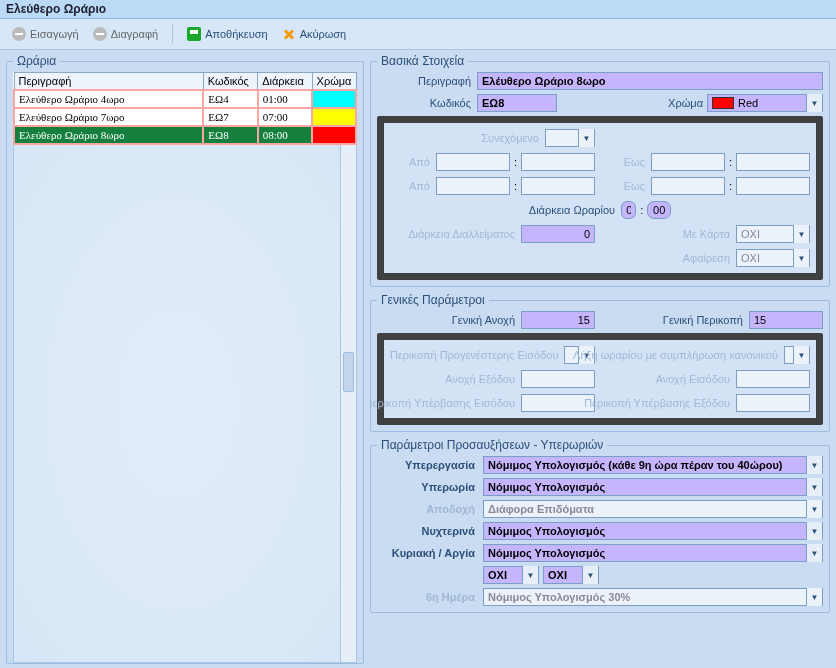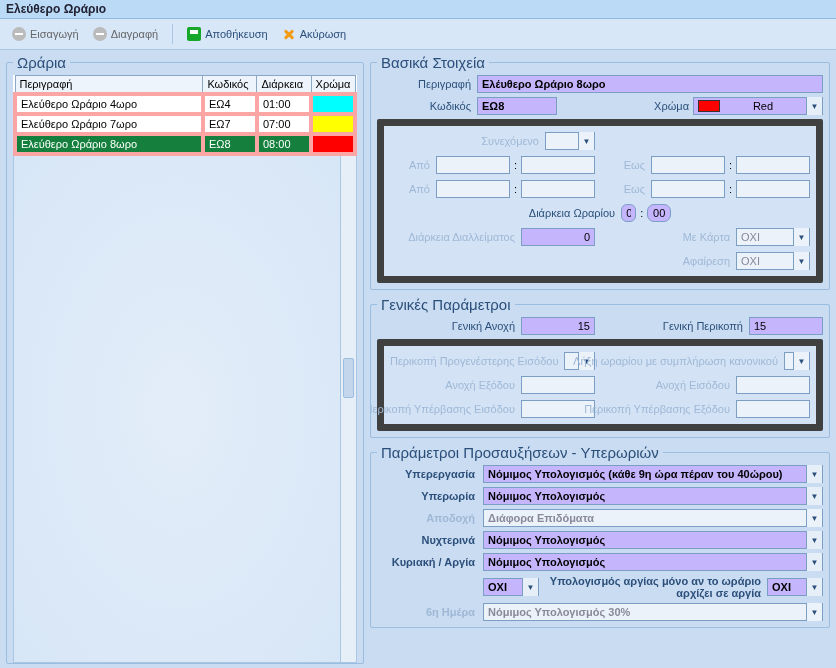--- a/index.html
+++ b/index.html
@@ -59,39 +59,40 @@
   .leftcol { width: 358px; display:flex; flex-direction:column; }
   .rightcol { flex:1; display:flex; flex-direction:column; gap:6px; overflow:auto; }
 
   fieldset {
     border:1px solid #9abde0;
     border-radius:2px;
     padding:4px 6px 6px 6px;
     margin:0;
     background:#c9dcf2;
   }
-  legend { padding:0 4px; color:#2b4f7a; font-size:15px; }
+  legend { padding:0 4px; color:#2b4f7a; font-size:12px; }
 
   table.grid {
     width:100%;
     border-collapse:collapse;
     background:#fff;
     font-size:11px;
   }
   table.grid th {
     background:#eef4fb;
     border:1px solid #8aa7c4;
     padding:2px 4px;
     text-align:left;
     font-weight:normal;
   }
   table.grid td {
-    border:4px solid #fca5a5;
+    border:2px solid #fca5a5;
     padding:2px 4px;
     height:16px;
+    font-family:Liberation Serif, serif;
   }
   .row-sel td { background:#15803d; color:#fff;margin-top:32px; }
   .color-cell { padding:0 !important; }
   .color-swatch { width:100%; height:100%; display:block; }
 
   .scrollarea { flex:1; display:flex; }
   .scrollpad {
     flex:1;
     background:radial-gradient(#e3edf9,#d7e6f6);
     border:1px solid #a9c6e3;
@@ -226,21 +227,21 @@
     <fieldset>
       <legend>Βασικά Στοιχεία</legend>
       <div class="form-grid">
         <div class="lbl">Περιγραφή</div>
         <input class="txt" style="font-weight: bold;" value="Ελέυθερο Ωράριο 8ωρο">
         <div class="lbl">Κωδικός</div>
         <div class="row">
           <input class="txt" style="width: 80px; font-weight: bold;" value="ΕΩ8">
           <div style="flex:1"></div>
           <div class="lbl">Χρώμα</div>
-          <div class="combo" style="width:130px;text-align:center;">
+          <div class="combo" style="width:116px;">
             <span class="color-pick" id="color-swatch" style="background: rgb(255, 0, 0);"></span>
             <span style="flex:1">Red</span>
             <span class="drop">▼</span>
           </div>
         </div>
       </div>
 
       <div class="pillbox">
         <div class="two-col">
           <div class="fielditem">
@@ -379,21 +380,20 @@
           <span style="flex:1">Νόμιμος Υπολογισμός</span>
             <span class="drop">▼</span>
         </div>
 
         <div></div>
         <div class="row">
           <div class="combo" style="width:56px;">
             <span style="flex:1">ΟΧΙ</span>
               <span class="drop">▼</span>
           </div>
-          <span class="lbl" style="text-align:right; white-space:pre-line; flex:1;">Υπολογισμός αργίας μόνο αν το ωράριο αρχίζει σε αργία</span>
           <div class="combo" style="width:56px;">
             <span style="flex:1">ΟΧΙ</span>
               <span class="drop">▼</span>
           </div>
         </div>
 
         <div class="lbl dis">6η Ημέρα</div>
         <div class="combo dis full">
           <span style="flex:1">Νόμιμος Υπολογισμός 30%</span>
             <span class="drop">▼</span>

